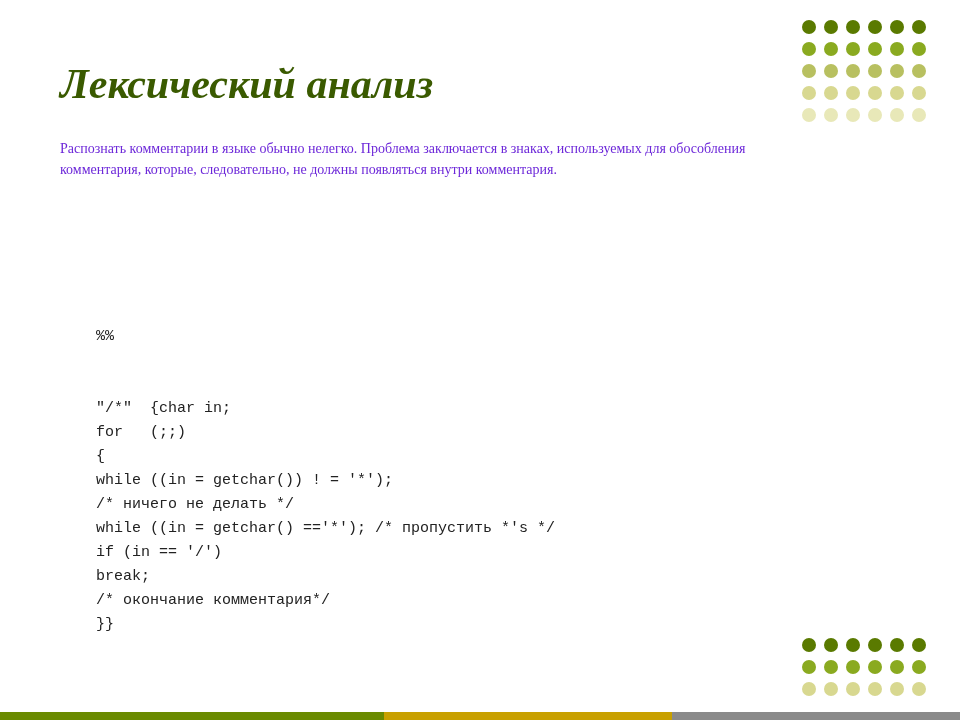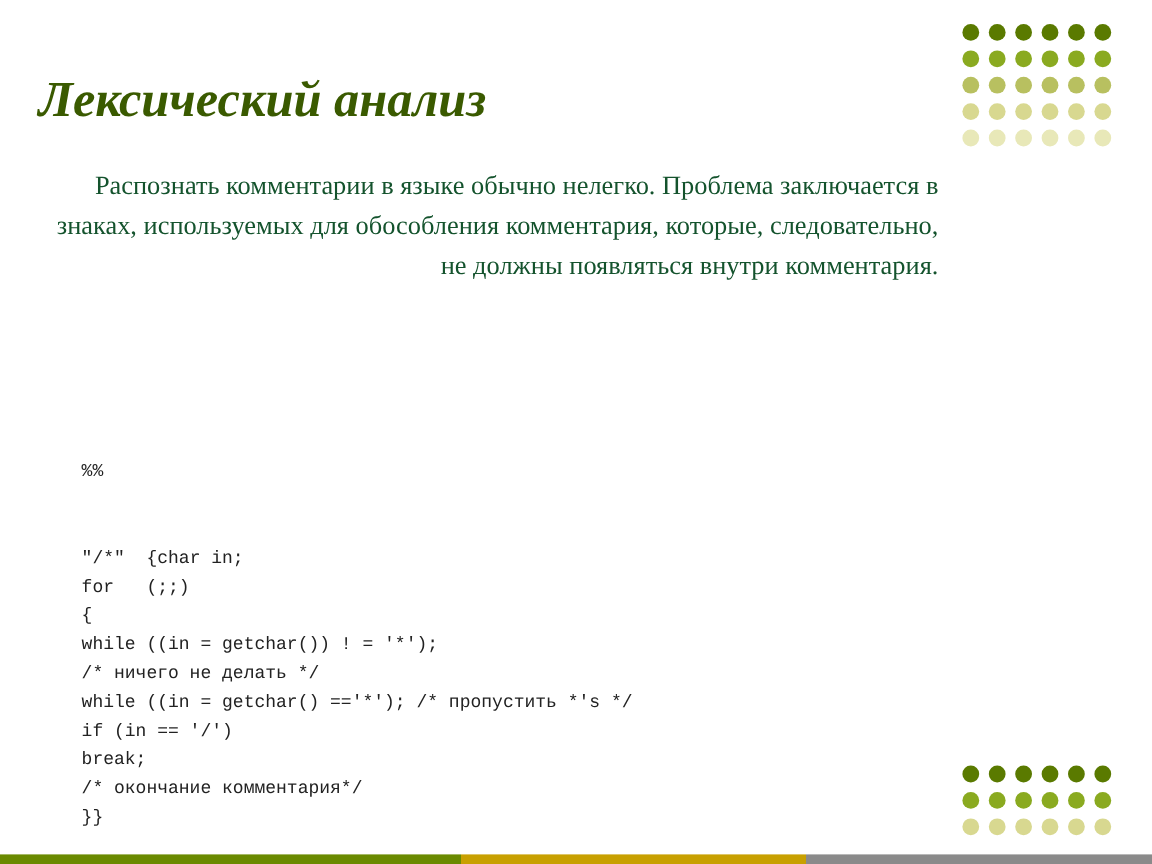--- a/index.html
+++ b/index.html
@@ -15,41 +15,40 @@
       font-family: 'Times New Roman', Times, serif;
       position: relative;
       overflow: hidden;
     }
 
     .slide-container {
       width: 960px;
       height: 720px;
       background: #ffffff;
       position: relative;
-      padding: 50px 60px 40px 32px;
+      padding: 50px 60px 40px 60px;
     }
 
     .title {
       font-size: 42px;
       font-weight: bold;
       color: #3a5a00;
       font-family: 'Times New Roman', Times, serif;
       font-style: italic;
       margin-bottom: 30px;
       margin-top: 10px;
     }
 
     .description {
-      font-size: 22px;
-      color: #14532d;
+      font-size: 14px;
+      color: #6d28d9;
       font-family: 'Times New Roman', Times, serif;
       line-height: 1.5;
       margin-bottom: 25px;
       max-width: 750px;
-      text-align: right;
     }
 
     .code-block {
       font-family: 'Courier New', Courier, monospace;
       font-size: 15px;
       color: #222222;
       line-height: 1.6;
       white-space: pre;
       margin-top: 10px;
     }

